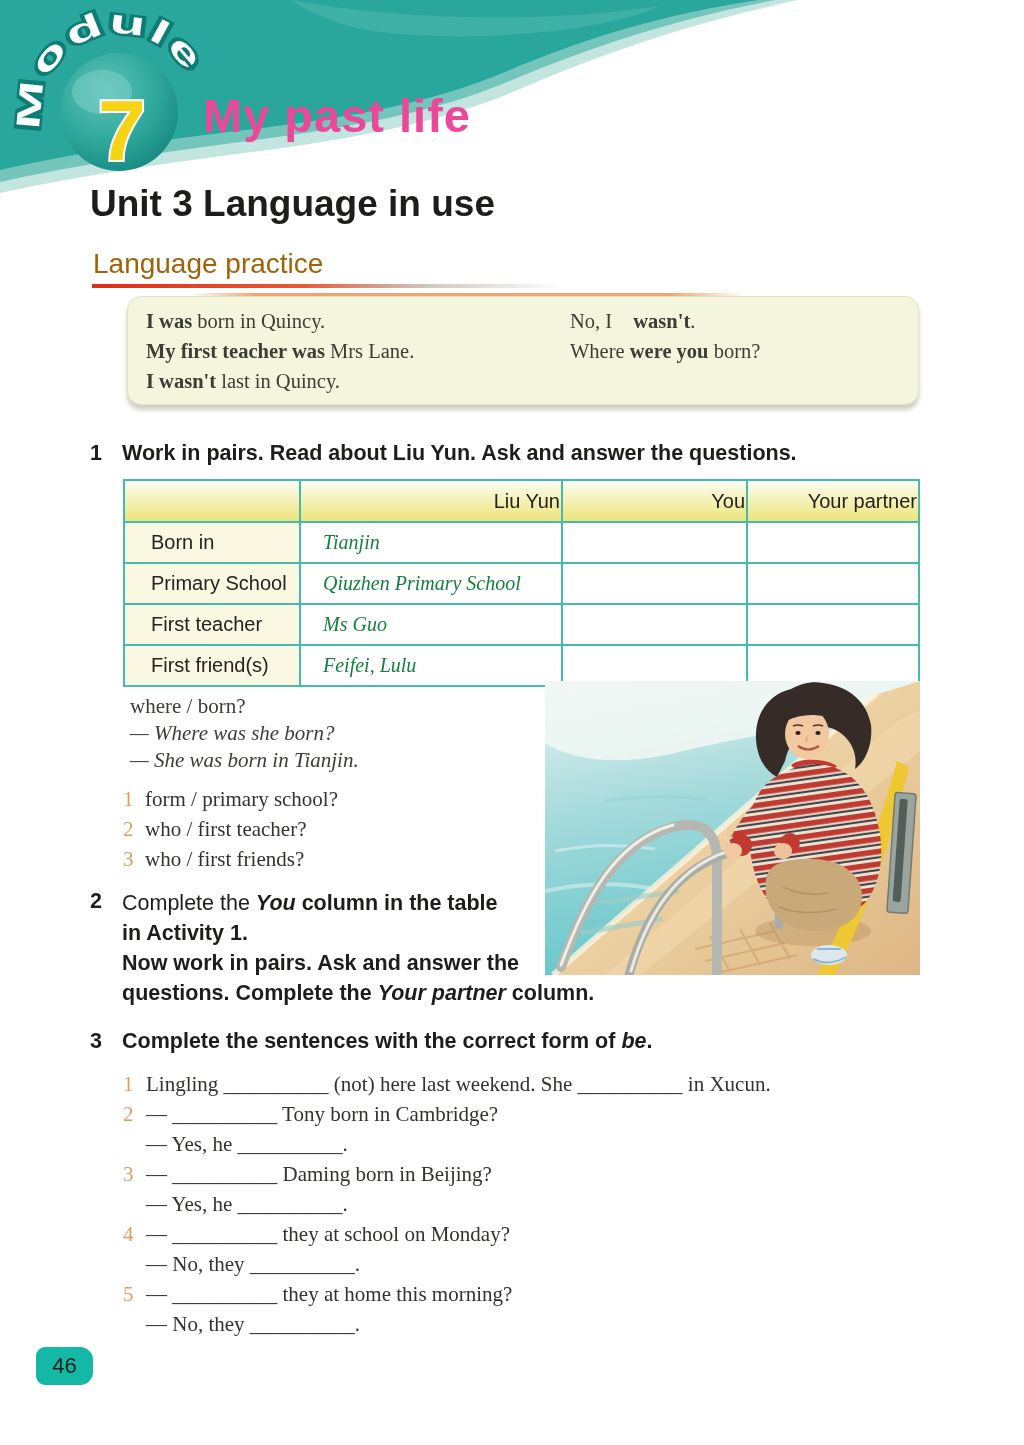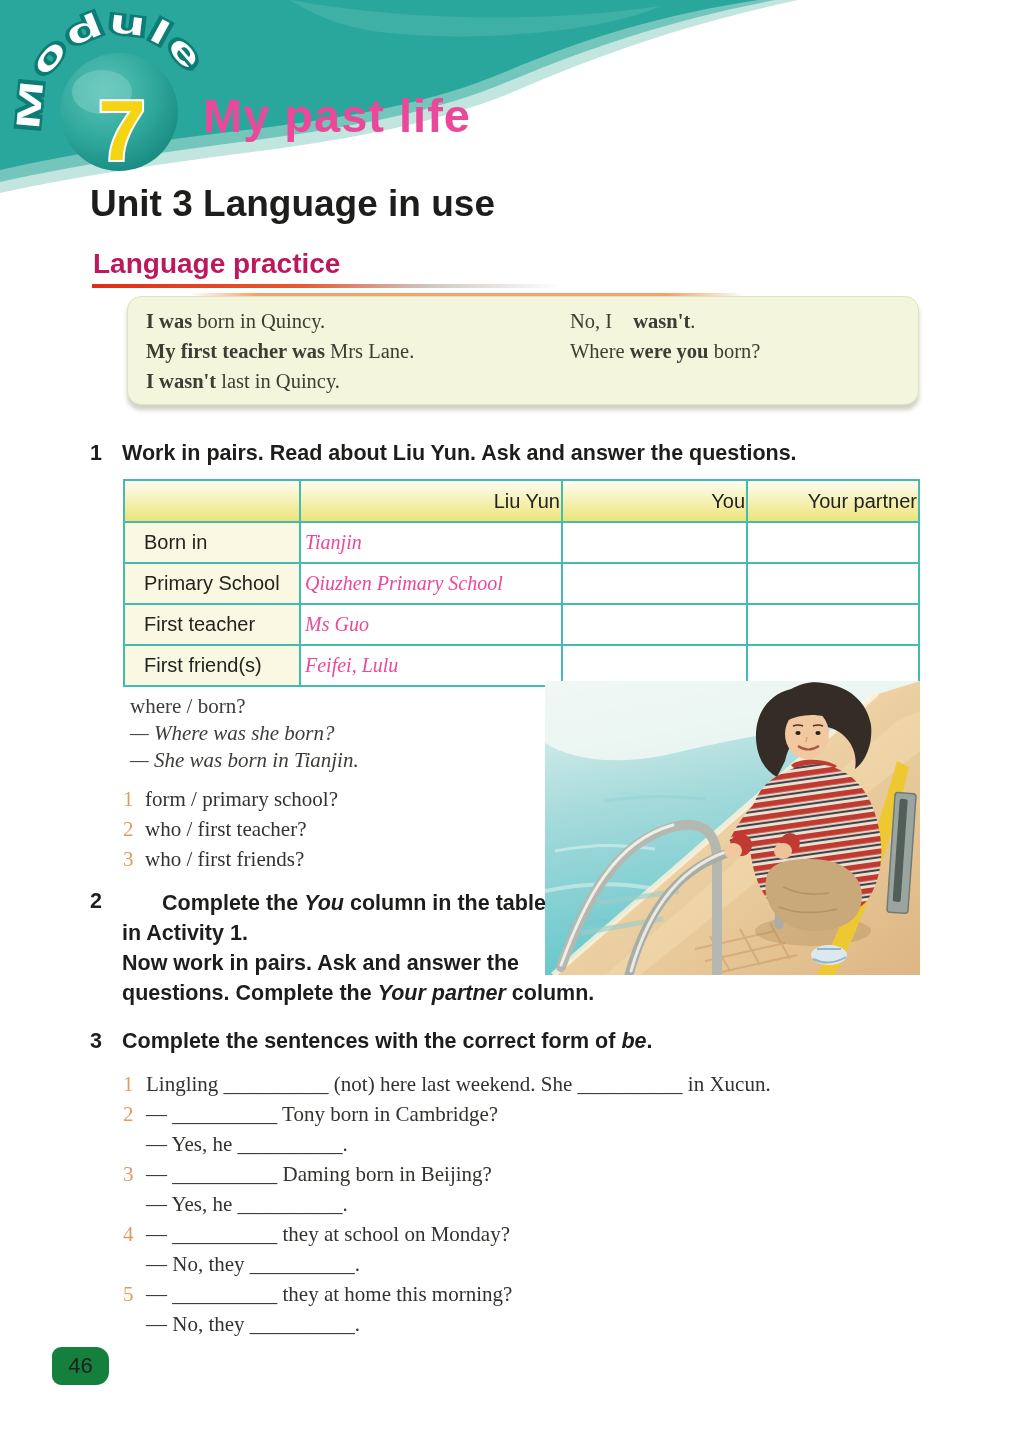--- a/index.html
+++ b/index.html
@@ -4,21 +4,21 @@
 <style>
   html,body{margin:0;padding:0;background:#ffffff;}
   #page{position:relative;width:1024px;height:1445px;background:#ffffff;overflow:hidden;
         font-family:"Liberation Sans",sans-serif;}
 
   
   #header-svg{position:absolute;left:0;top:0;}
   #page-title{position:absolute;left:203px;top:88px;font-size:47px;font-weight:700;
               color:#ec4899;letter-spacing:1px;}
   #unit-title{position:absolute;left:90px;top:183px;font-size:37px;font-weight:700;color:#1d1d1b;}
-  #section-title{position:absolute;left:93px;top:248px;font-size:28px;font-weight:700;color:#be185d;}
+  #section-title{position:absolute;left:93px;top:248px;font-size:28px;font-weight:400;color:#a16207;}
   #underline-main{position:absolute;left:92px;top:284px;width:470px;height:4px;
       background:linear-gradient(to right,#dd2e16,#e65a33 45%,#cfc9c4 72%,rgba(250,250,250,0));}
   #underline-soft{position:absolute;left:190px;top:293px;width:556px;height:4px;border-radius:2px;
       background:linear-gradient(to right,rgba(247,170,110,0),#f3a368 12%,#f3a368 86%,rgba(247,170,110,0));}
 
   
   #grammar-box{position:absolute;left:127px;top:296px;width:790px;height:107px;
       background:#f3f5dc;border:1px solid #e0e2c4;border-radius:14px;
       box-shadow:0 5px 4px rgba(150,150,125,.45);}
   .gb-col{position:absolute;top:9px;line-height:30px;font-size:20.5px;
@@ -28,22 +28,22 @@
 
   
   .act-number{position:absolute;left:90px;font-size:21.5px;font-weight:700;color:#1d1d1b;}
   .act-heading{position:absolute;left:122px;font-size:21.5px;font-weight:700;color:#1d1d1b;}
 
   
   #liu-yun-table{position:absolute;left:123px;top:479px;width:795px;border-collapse:collapse;table-layout:fixed;}
   #liu-yun-table td,#liu-yun-table th{border:2px solid #44bab1;overflow:hidden;white-space:nowrap;}
   #liu-yun-table th{height:38px;background:linear-gradient(#fefdf2,#ece47a);
       font-size:20px;font-weight:400;color:#23231f;text-align:right;}
-  .row-label{height:37px;background:#faf8e3;font-size:20px;color:#23231f;padding-left:19px;text-align:left;}
-  .cell-value{font-family:"Liberation Serif",serif;font-style:italic;font-size:20px;color:#ec4899;padding-left:4px;}
+  .row-label{height:37px;background:#faf8e3;font-size:20px;color:#23231f;padding-left:26px;text-align:left;}
+  .cell-value{font-family:"Liberation Serif",serif;font-style:italic;font-size:20px;color:#15803d;padding-left:22px;}
 
   
   #example-block{position:absolute;left:130px;top:693px;line-height:27px;
       font-family:"Liberation Serif",serif;font-size:21px;color:#3c3c38;}
   .ital{font-style:italic;}
   #prompt-list{position:absolute;left:123px;top:784px;line-height:30px;
       font-family:"Liberation Serif",serif;font-size:21px;color:#32322e;}
   .p-num{display:inline-block;width:22px;color:#df9c60;}
 
   
@@ -51,21 +51,21 @@
 
   
   #act2-lines{position:absolute;left:122px;top:888px;line-height:30px;font-size:21.5px;color:#1d1d1b;}
 
   
   #exercise-list{position:absolute;left:123px;top:1069px;line-height:30px;
       font-family:"Liberation Serif",serif;font-size:21px;color:#32322e;}
   .ex-num{display:inline-block;width:23px;color:#df9c60;}
 
   
-  #page-badge{position:absolute;left:52px;top:1347px;width:57px;height:38px;background:#15803d;
+  #page-badge{position:absolute;left:36px;top:1347px;width:57px;height:38px;background:#14b8a6;
       border-radius:9px 13px 13px 9px;display:flex;align-items:center;justify-content:center;
       font-size:22px;color:#1f1f1d;}
 </style>
 </head>
 <body>
 
 <div id="page">
 
   <svg id="header-svg" width="1024" height="196" viewBox="0 0 1024 196">
     <defs>
@@ -230,21 +230,21 @@
       <ellipse cx="238" cy="170" rx="9" ry="8" fill="#eec29a"></ellipse>
       <path fill="#c9a87a" d="M222,194 C216,216 228,238 248,246 C268,254 294,250 308,238 C318,228 320,210 312,198 C302,184 286,178 266,178 C246,178 228,180 222,194 Z"></path>
       <path d="M238,206 Q258,216 284,212 M234,226 Q260,236 292,228" stroke="#ab8a5c" stroke-width="1.5" fill="none" opacity="0.7"></path>
       <ellipse cx="284" cy="274" rx="18" ry="10" fill="#dce8ee"></ellipse>
       <path d="M268,278 Q284,286 301,276 M272,268 L296,268" stroke="#8fb6cc" stroke-width="2" fill="none"></path>
     </g>
   </svg>
 
   <div class="act-number" style="top:889px;">2</div>
   <div id="act2-lines">
-    <div><span style="font-weight: 700; margin-left: 40px;">Complete the </span><span style="font-weight: 700; font-style: italic;">You</span><span style="font-weight: 700;"> column in the table</span></div>
+    <div><span style="font-weight: 400;">Complete the </span><span style="font-weight: 700; font-style: italic;">You</span><span style="font-weight: 700;"> column in the table</span></div>
     <div><span style="font-weight: 700;">in Activity 1.</span></div>
     <div><span style="font-weight: 700;">Now work in pairs. Ask and answer the</span></div>
     <div><span style="font-weight: 700;">questions. Complete the </span><span style="font-weight: 700; font-style: italic;">Your partner</span><span style="font-weight: 700;"> column.</span></div>
   </div>
 
   <div class="act-number" style="top:1029px;">3</div>
   <div class="act-heading" style="top:1029px;width:800px;"><span style="font-weight: 700;">Complete the sentences with the correct form of </span><span style="font-weight: 700; font-style: italic;">be</span><span style="font-weight: 700;">.</span></div>
 
   <div id="exercise-list">
     <div><span class="ex-num">1</span><span>Lingling __________ (not) here last weekend. She __________ in Xucun.</span></div>

